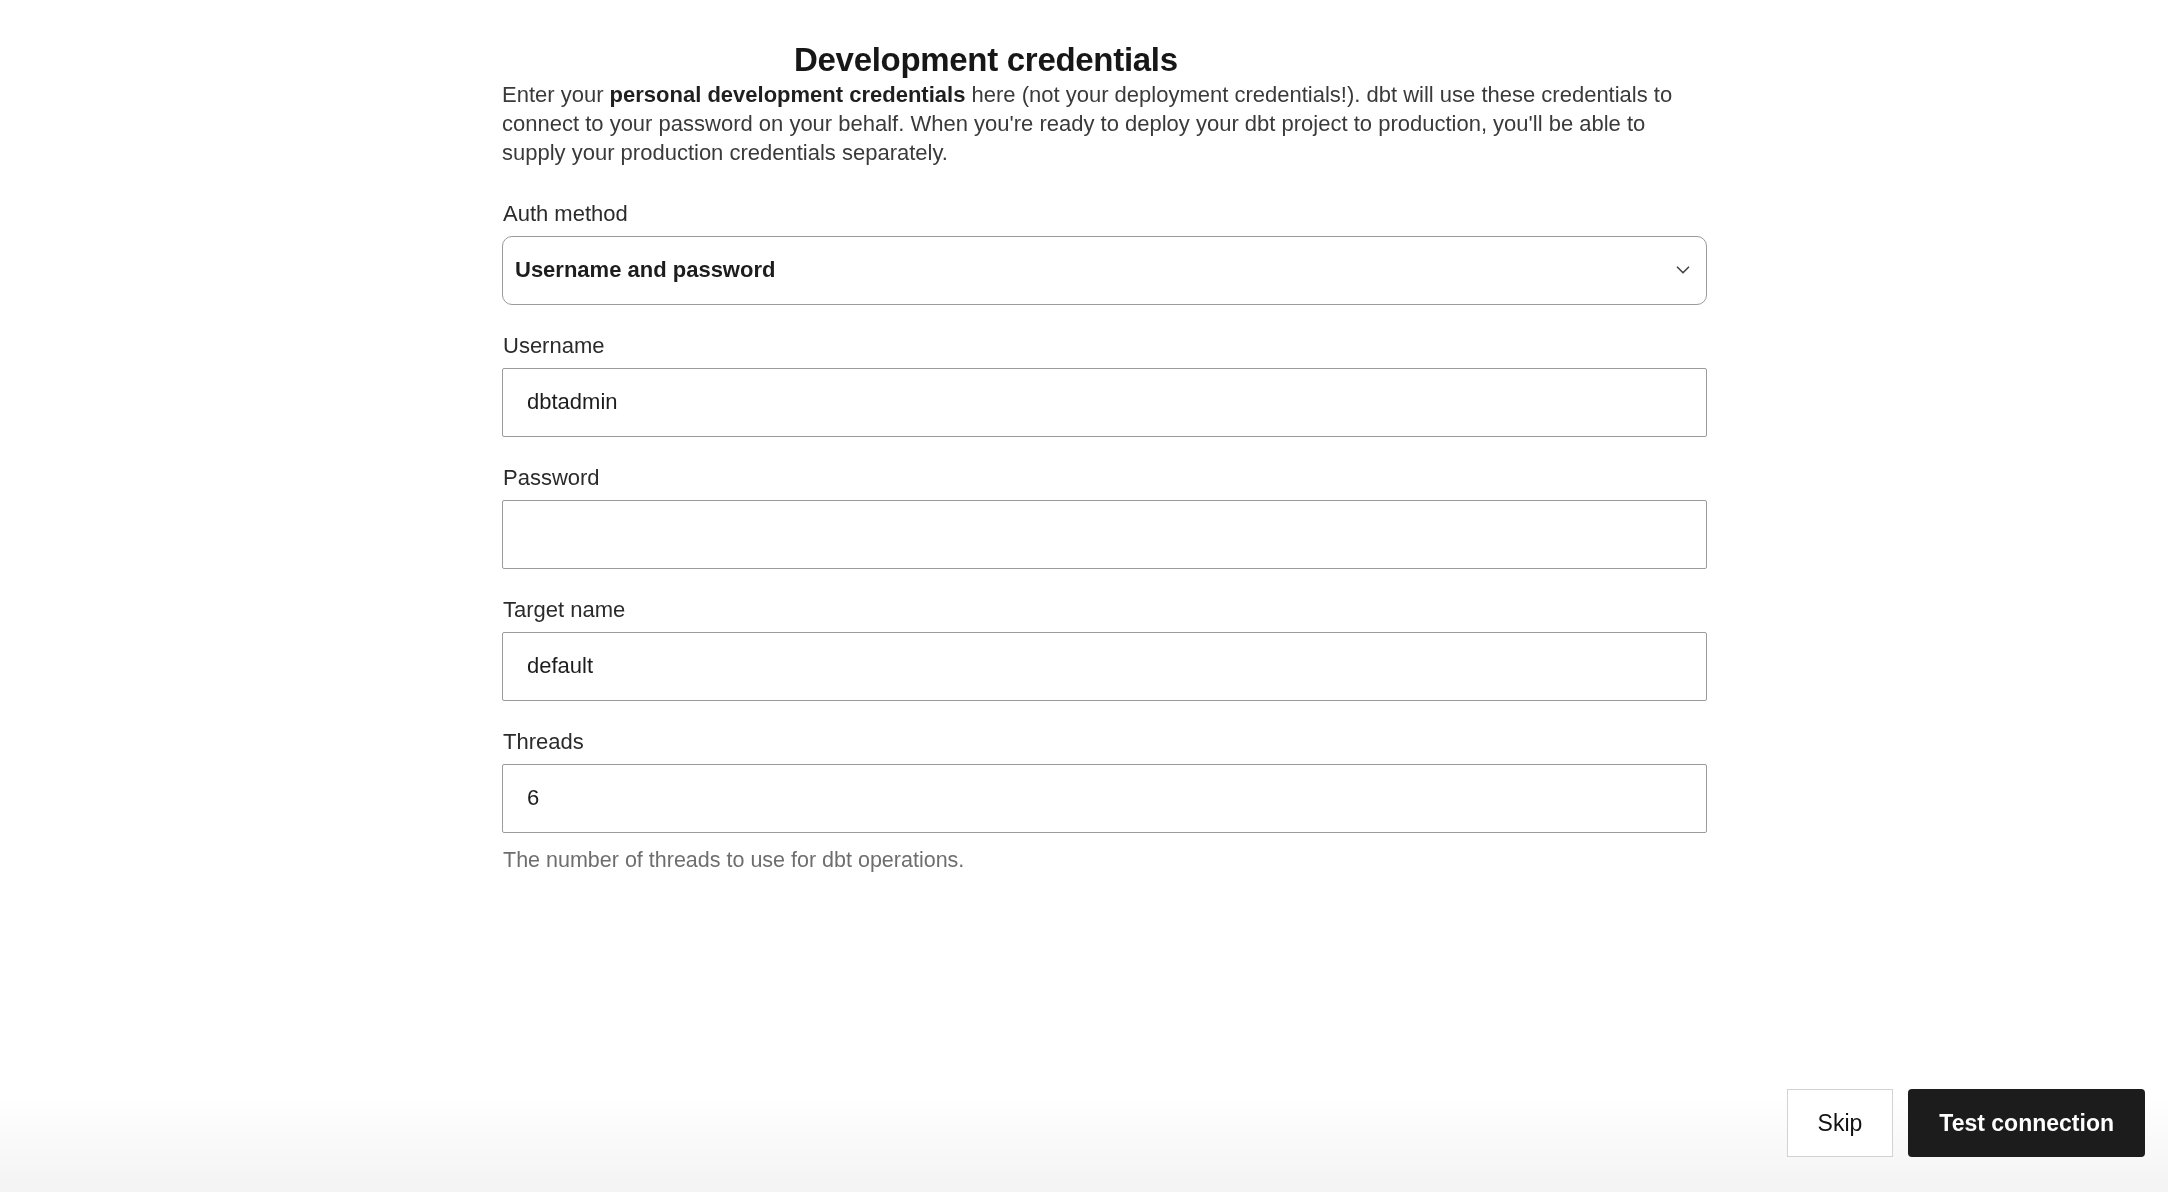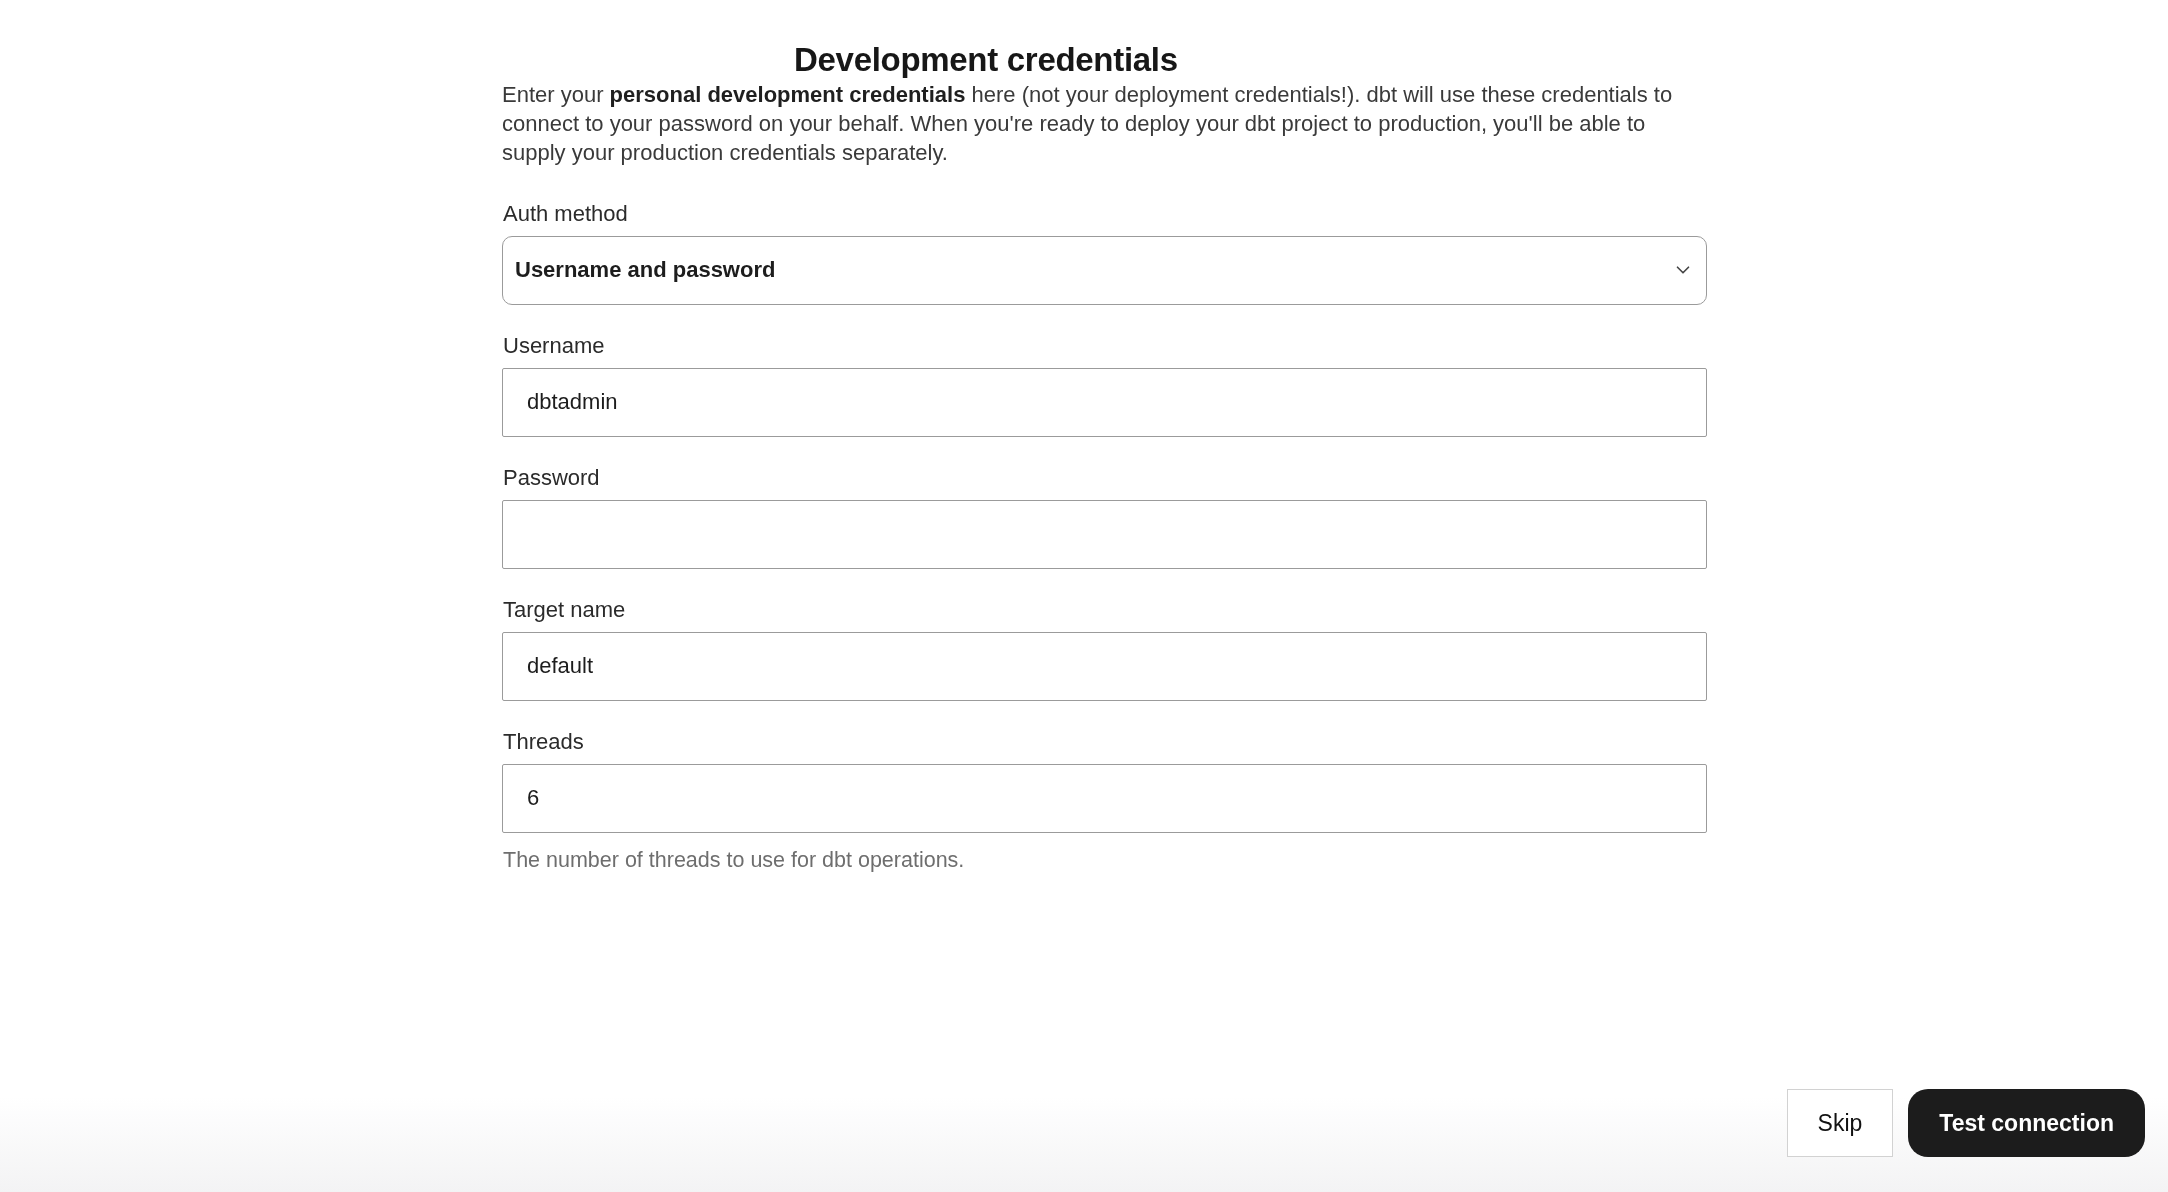--- a/index.html
+++ b/index.html
@@ -109,21 +109,21 @@
     font-family: "Liberation Sans", sans-serif;
     font-size: 23px;
     color: #111111;
     cursor: pointer;
   }
   .test-btn {
     height: 68px;
     padding: 0 31px;
     background: #1c1c1c;
     border: none;
-    border-radius: 20px;
+    border-radius: 4px;
     font-family: "Liberation Sans", sans-serif;
     font-size: 23px;
     font-weight: 700;
     color: #ffffff;
     cursor: pointer;
   }
 </style>
 </head>
 <body>
 

